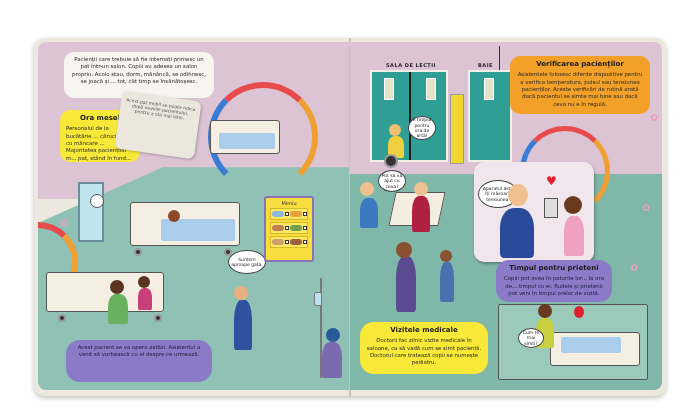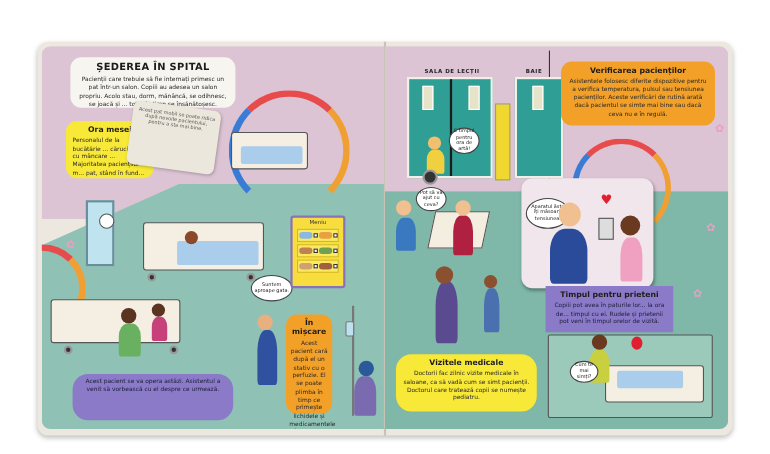--- a/index.html
+++ b/index.html
@@ -50,21 +50,20 @@
     <div class="floor" style="height:64%;clip-path:polygon(0 25%,40% 0,100% 0,100% 100%,0 100%)"></div>
 
     <div class="rainbow" style="left:170px;top:40px;width:110px;height:110px"></div>
     <div class="rainbow" style="left:-40px;top:180px;width:80px;height:80px"></div>
 
     <div class="window" style="left:40px;top:140px;width:26px;height:60px"></div>
     <div class="clock" style="left:52px;top:152px"></div>
     <span class="butterfly" style="left:22px;top:175px">✿</span>
 
     <div class="box white" style="left:26px;top:10px;width:150px;height:46px">
-      <h2>ȘEDEREA ÎN SPITAL</h2>
       <p>Pacienții care trebuie să fie internați primesc un pat într-un salon. Copiii au adesea un salon propriu. Acolo stau, dorm, mănâncă, se odihnesc, se joacă și ... tot, cât timp se însănătoșesc.</p>
     </div>
 
     <div class="box yellow" style="left:22px;top:68px;width:80px;height:52px;text-align:left">
       <h3 style="text-align:center">Ora mesei</h3>
       <p>Personalul de la bucătărie ... cărucioarele cu mâncare ... Majoritatea pacienților m... pat, stând în fund...</p>
     </div>
 
     <div class="flap" style="left:80px;top:54px;width:80px;height:58px">
       <span>Acest pat mobil se poate ridica după nevoile pacientului, pentru a sta mai bine.</span>
@@ -110,24 +109,20 @@
           <div class="chk"></div>
         </div>
       <div class="row">
           <div class="food" style="background:#d0a070"></div>
           <div class="chk"></div>
           <div class="food" style="background:#a06040"></div>
           <div class="chk"></div>
         </div>
     </div>
 
-    <div class="box orange" style="left:222px;top:244px;width:42px;height:90px;padding:3px">
-      <h3>În mișcare</h3>
-      <p>Acest pacient cară după el un stativ cu o perfuzie. El se poate plimba în timp ce primește lichidele și medicamentele de care are nevoie.</p>
-    </div>
     <div style="position:absolute;left:282px;top:236px;width:2px;height:100px;background:#777"></div>
     <div style="position:absolute;left:276px;top:250px;width:8px;height:14px;background:#bfe0ef;border:1px solid #777;border-radius:2px"></div>
     <div class="person" style="left:284px;top:300px;width:20px;height:36px;background:#7a6ab0"></div>
     <div class="head" style="left:288px;top:286px;width:14px;height:14px;background:#2a5a9a"></div>
 
     <div class="box purple" style="left:28px;top:298px;width:146px;height:42px;border-radius:14px">
       <p>Acest pacient se va opera astăzi. Asistentul a venit să vorbească cu el despre ce urmează.</p>
     </div>
   </div>
 
@@ -179,21 +174,21 @@
         <span>Aparatul ăsta îți măsoară tensiunea.</span>
       </div>
       <div class="person" style="left:26px;top:46px;width:34px;height:50px;background:#2a4a9a"></div>
       <div class="head" style="left:34px;top:22px;width:20px;height:22px;background:#f0c090"></div>
       <div style="position:absolute;left:72px;top:12px;font-size:12px;color:#e02030">♥</div>
       <div style="position:absolute;left:70px;top:36px;width:14px;height:20px;background:#ddd;border:1px solid #555"></div>
       <div class="person" style="left:90px;top:54px;width:20px;height:40px;background:#f0a0c0"></div>
       <div class="head" style="left:90px;top:34px;width:18px;height:18px;background:#6a3a20"></div>
     </div>
 
-    <div class="box purple" style="left:146px;top:218px;width:116px;height:42px;border-radius:0">
+    <div class="box purple" style="left:146px;top:218px;width:116px;height:42px;border-radius:13px">
       <h3>Timpul pentru prieteni</h3>
       <p>Copiii pot avea în paturile lor... la ora de... timpul cu ei. Rudele și prietenii pot veni în timpul orelor de vizită.</p>
     </div>
     <span class="butterfly" style="left:280px;top:220px">✿</span>
     <span class="butterfly" style="left:292px;top:160px">✿</span>
     <span class="butterfly" style="left:300px;top:70px">✿</span>
 
     <div class="person" style="left:46px;top:214px;width:20px;height:56px;background:#5a4a90"></div>
     <div class="head" style="left:46px;top:200px;width:16px;height:16px;background:#8a5030"></div>
     <div class="person" style="left:90px;top:220px;width:14px;height:40px;background:#4a70b0"></div>

